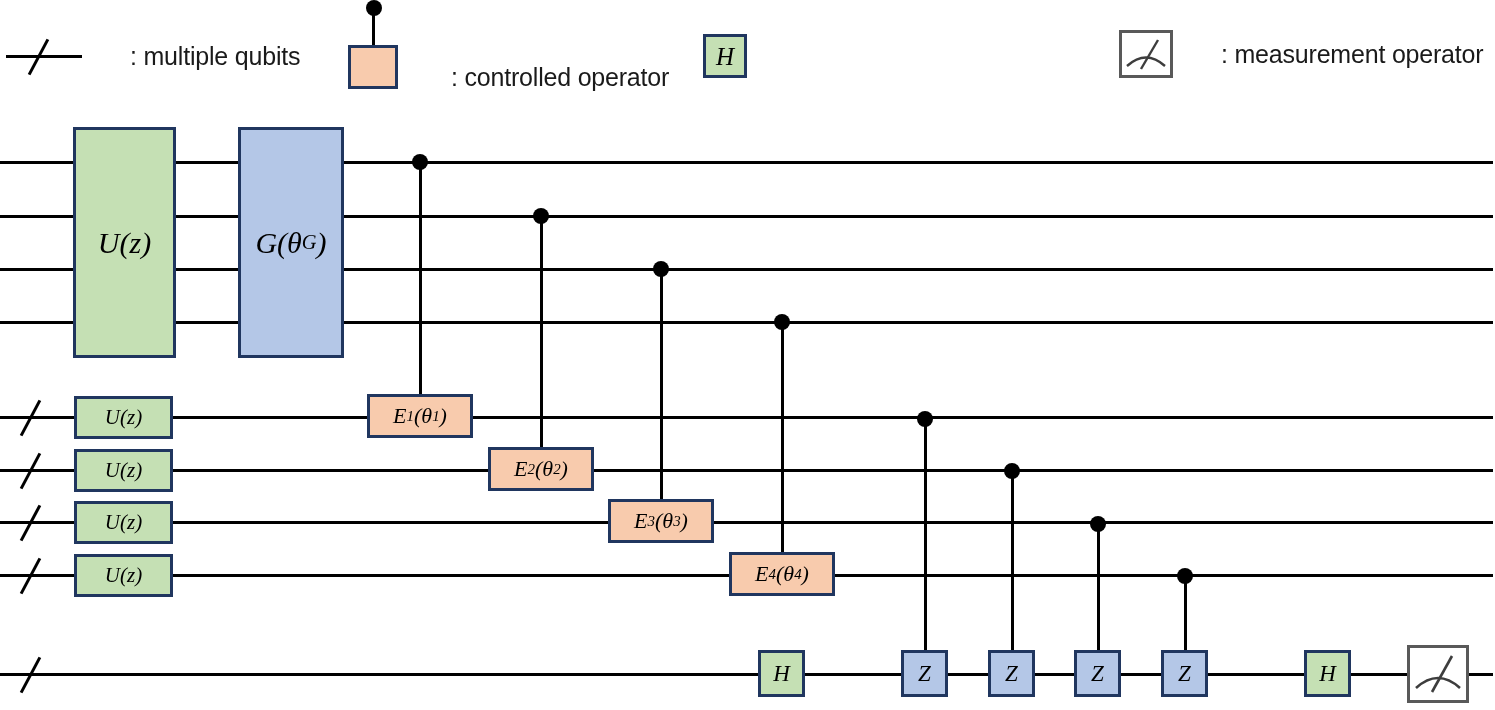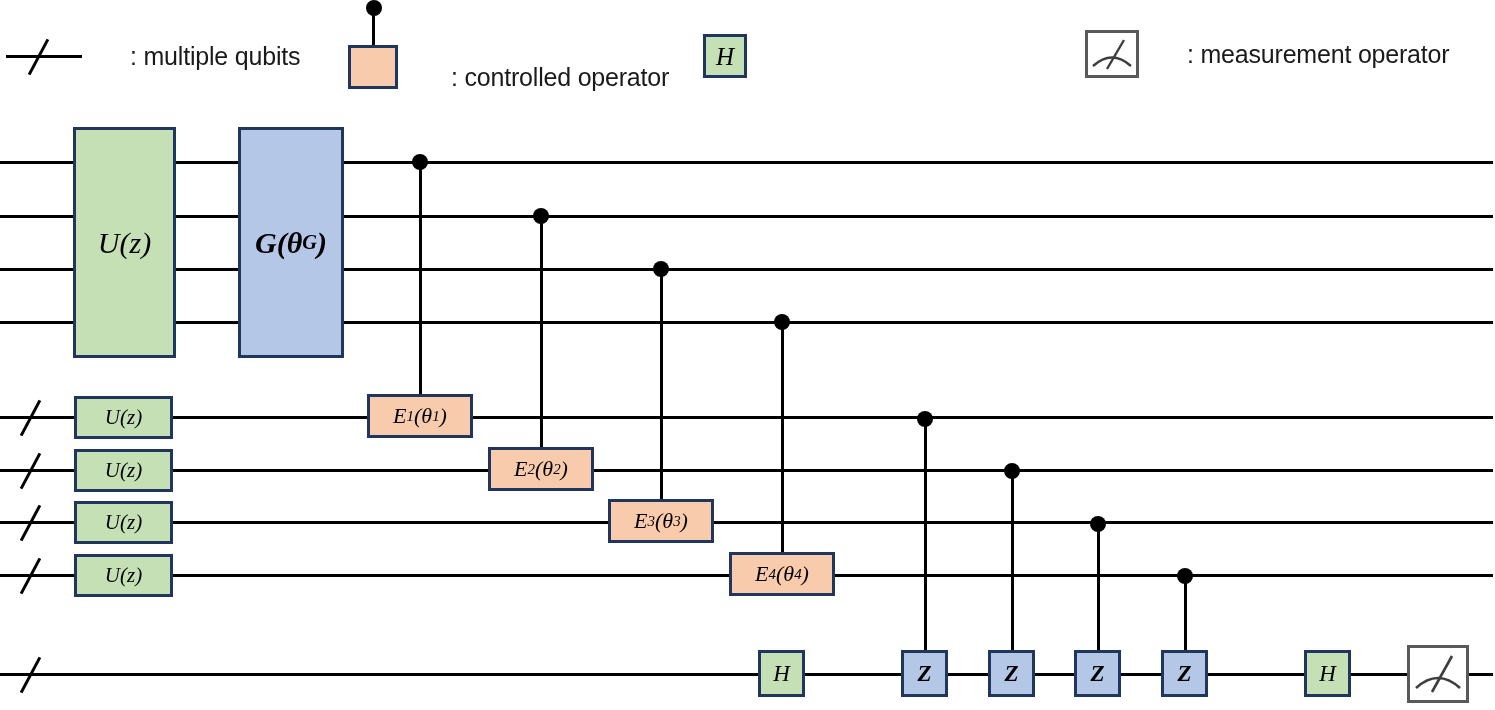--- a/index.html
+++ b/index.html
@@ -98,21 +98,21 @@
     display: flex;
     align-items: center;
     justify-content: center;
     font-family: "Liberation Serif", serif;
     font-style: italic;
     color: #000;
     line-height: 1;
     white-space: nowrap;
   }
   .g-green { background: #c5e0b4; }
-  .g-blue  { background: #b4c7e7; font-weight: bold; }
+  .g-blue  { background: #b4c7e7; }
   .g-orange{ background: #f8cbad; }
 
   .gate sub {
     font-size: 0.68em;
     vertical-align: -0.25em;
     font-style: italic;
   }
 
   
   .wire-h {
@@ -169,21 +169,21 @@
         <span class="stem"></span>
         <span class="boxp"></span>
     </span>
     <span class="legend-label" style="margin-top:52px;">: controlled operator</span>
   </div>
 
   <div class="legend-item" style="left:703px; top:33px;">
     <span class="gate g-green" style="position:relative; width:44px; height:44px; font-size:25px;">H</span>
   </div>
 
-  <div class="legend-item" style="left:1085px; top:31px;">
+  <div class="legend-item" style="left:1119px; top:31px;">
     <span class="meas" style="position:relative; width:54px; height:48px;">
       <svg width="48" height="42" viewBox="0 0 48 42">
         <path d="M5 33 Q24 16 43 33" stroke="#3d3d3d" stroke-width="2.4" fill="none"></path>
         <line x1="19" y1="36" x2="36" y2="7" stroke="#3d3d3d" stroke-width="2.4"></line>
       </svg>
     </span>
     <span class="legend-label">: measurement operator</span>
   </div>
 
   <div class="wire-h" style="left:0px;  top:161px; width:1493px;"></div>

